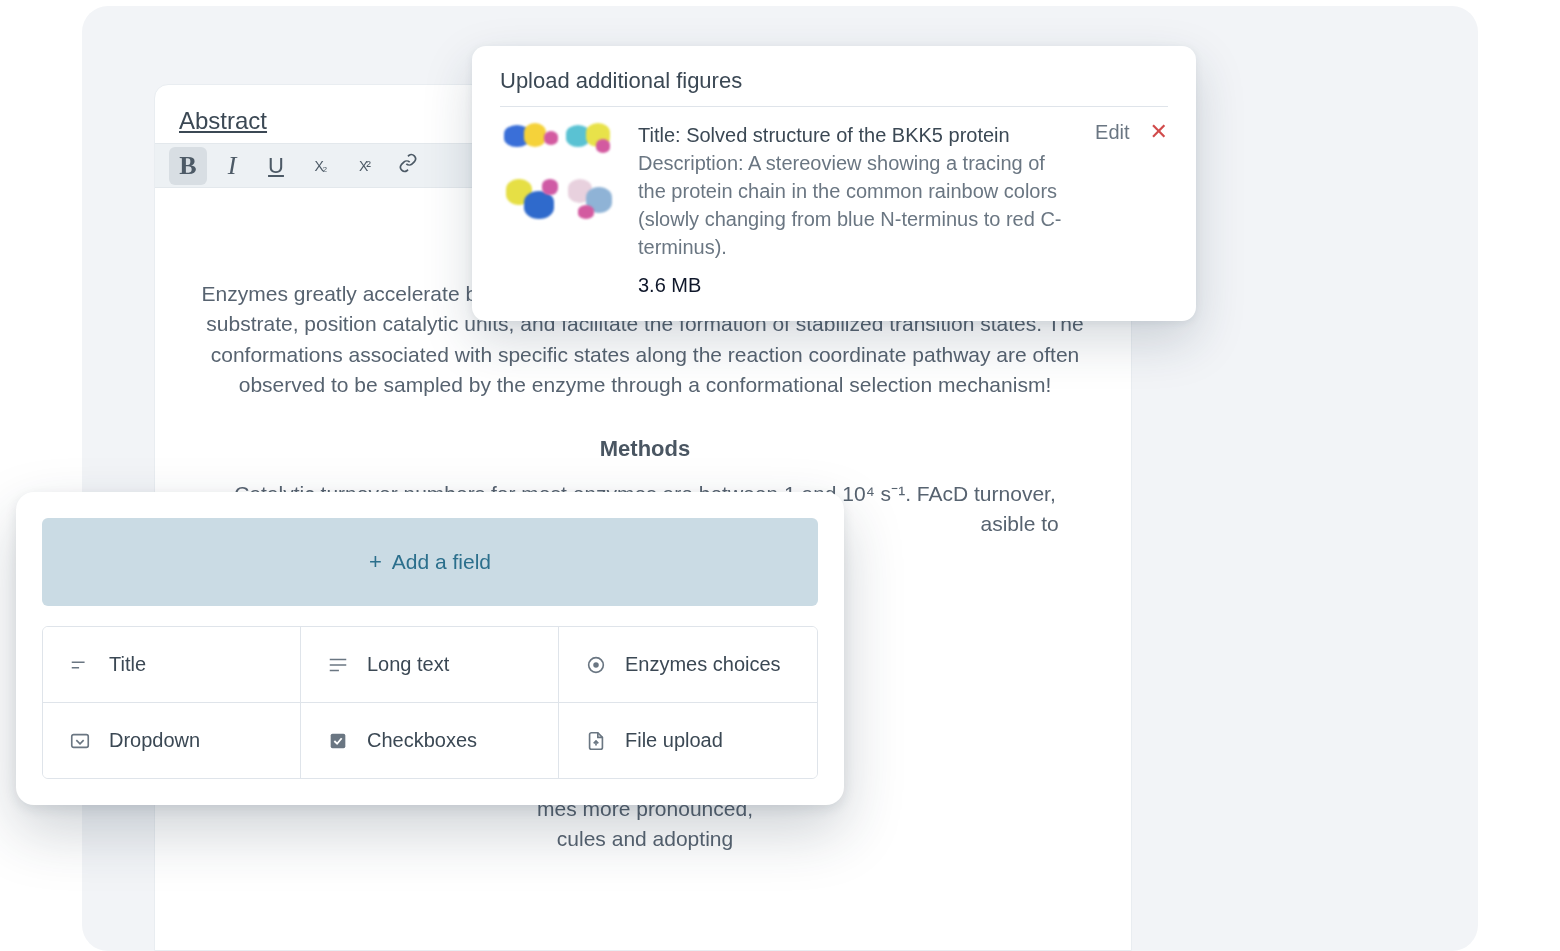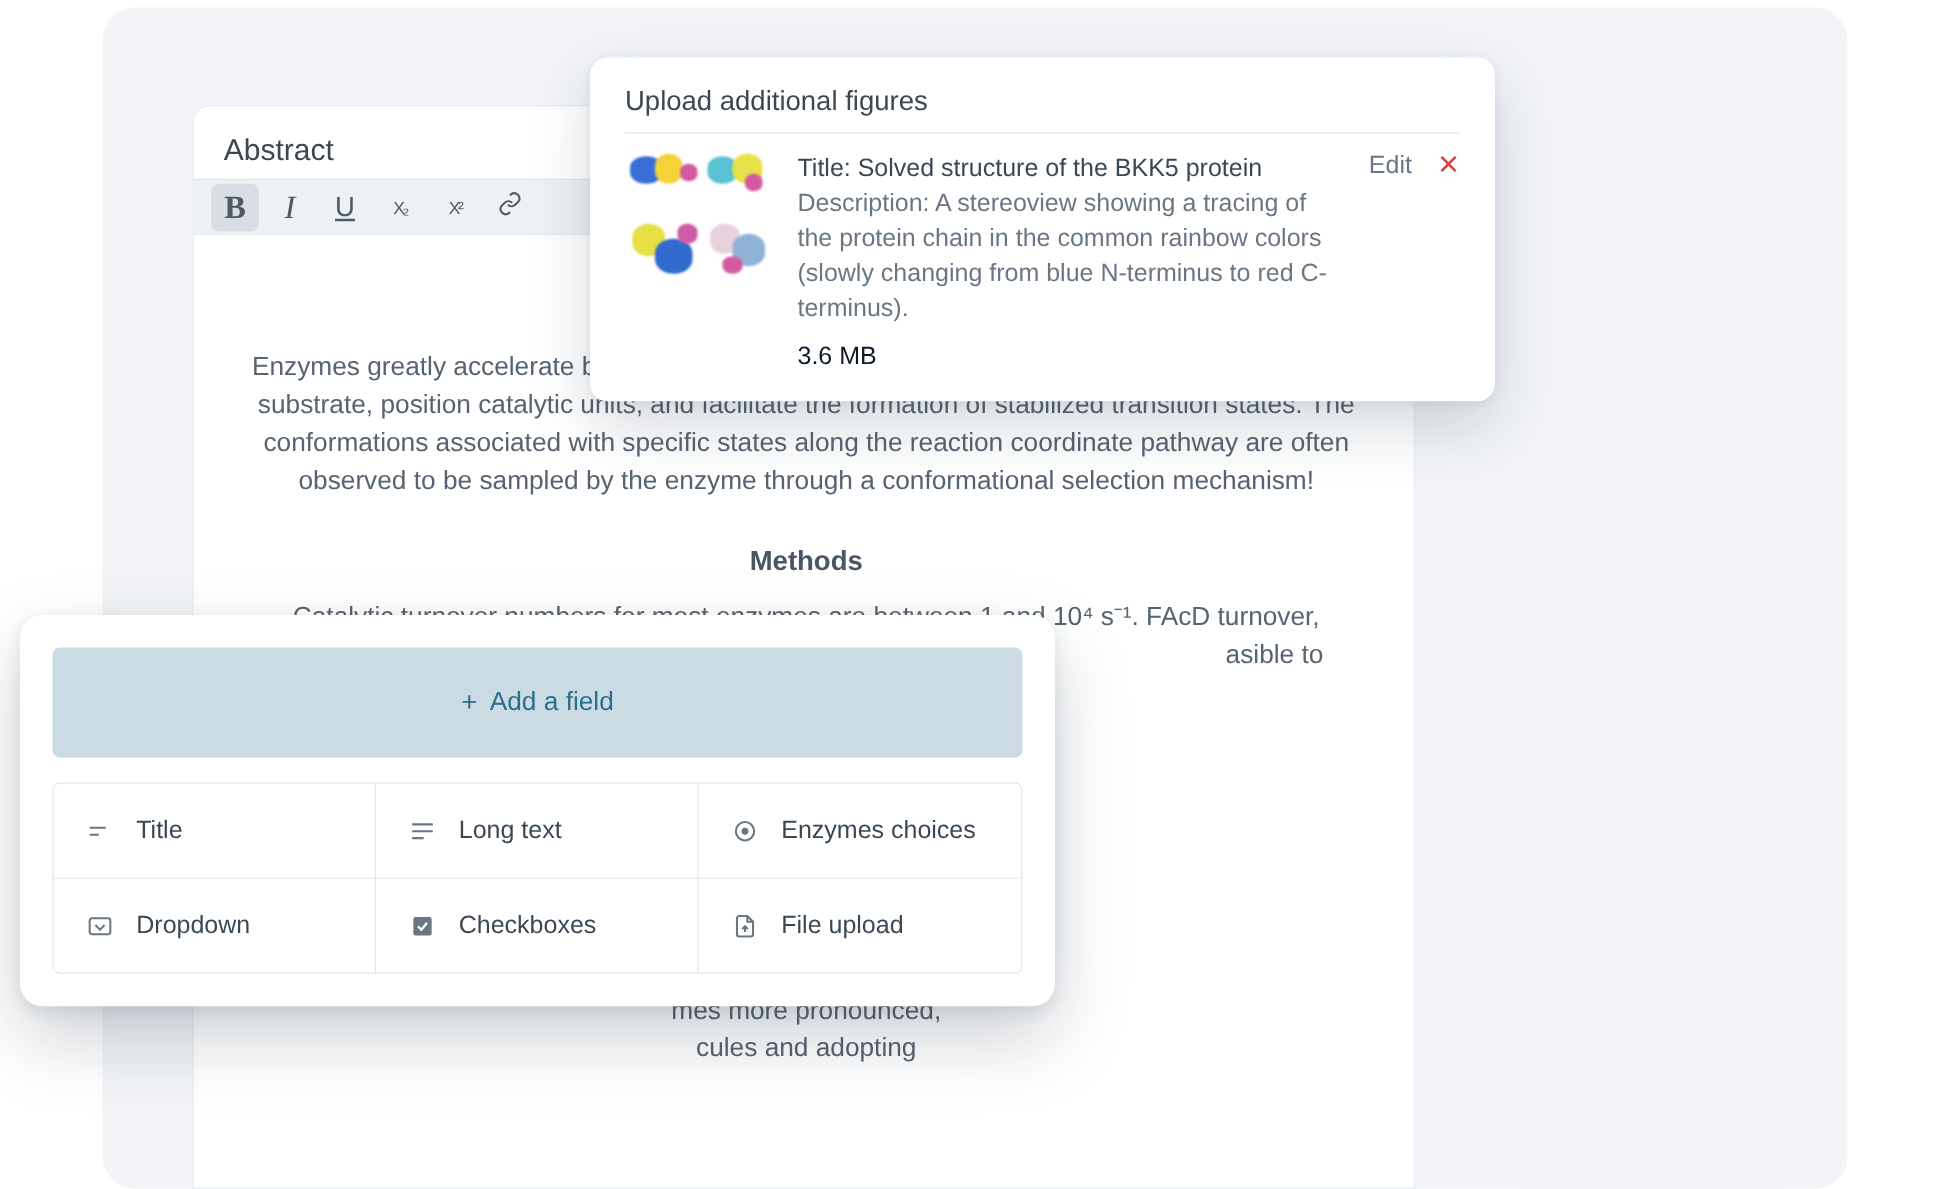--- a/index.html
+++ b/index.html
@@ -39,20 +39,21 @@
     background: var(--panel);
     border-radius: 14px 14px 0 0;
     border: 1px solid #e9edf1;
     overflow: hidden;
   }
   .editor-title {
     position: absolute;
     left: 24px; top: 22px;
     font-size: 24px; font-weight: 400;
     color: var(--ink);
+    text-decoration: underline;
   }
   
   .toolbar {
     position: absolute;
     left: 0; top: 58px; right: 0;
     height: 45px;
     background: #edf1f4;
     border-top: 1px solid #e3e8ec;
     border-bottom: 1px solid #e3e8ec;
     display: flex;

